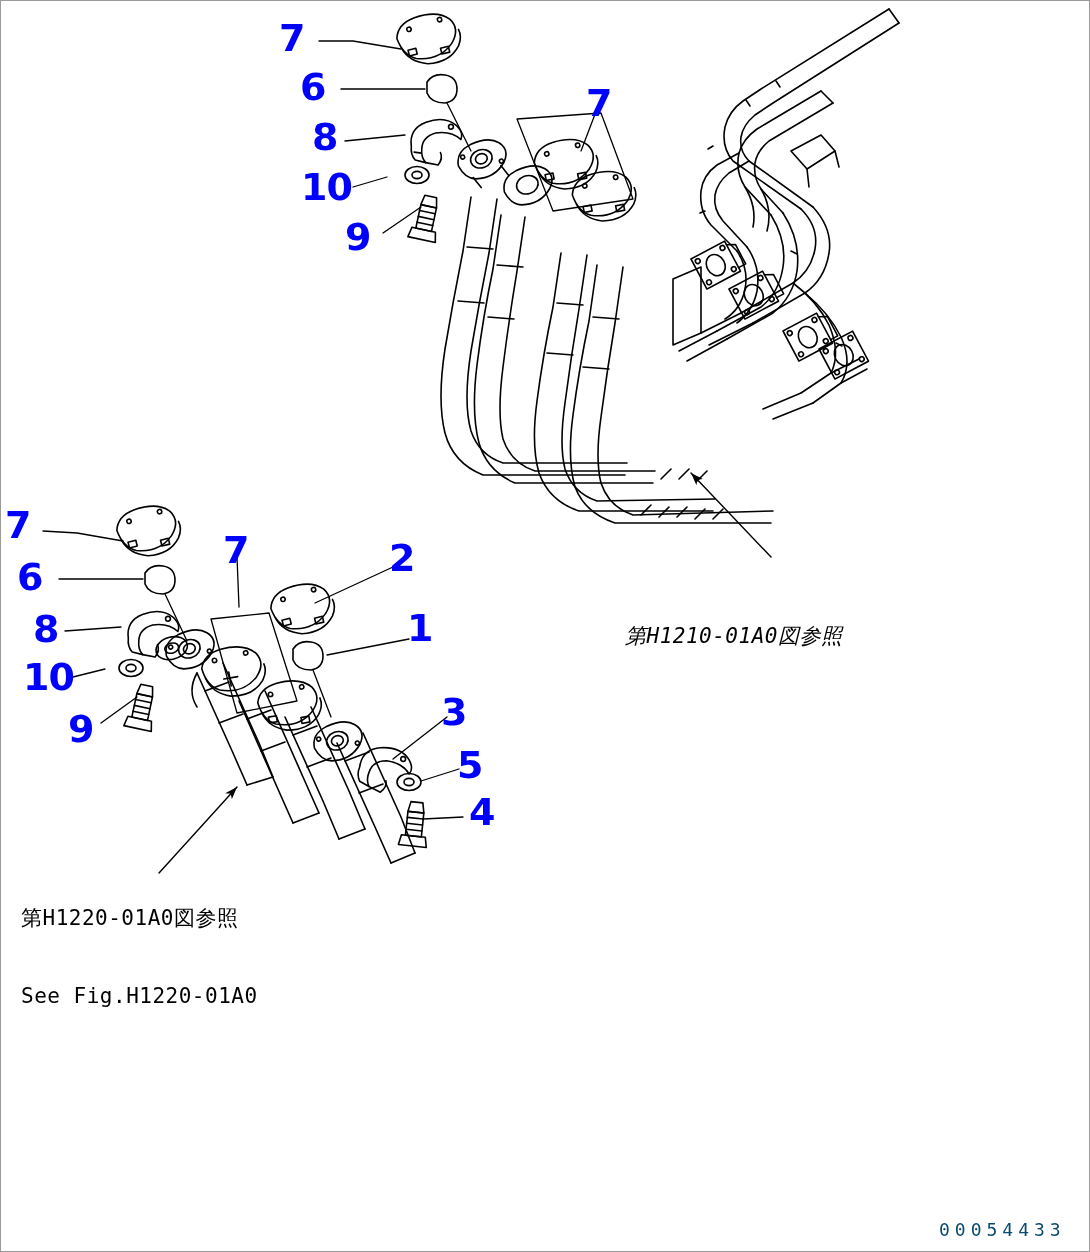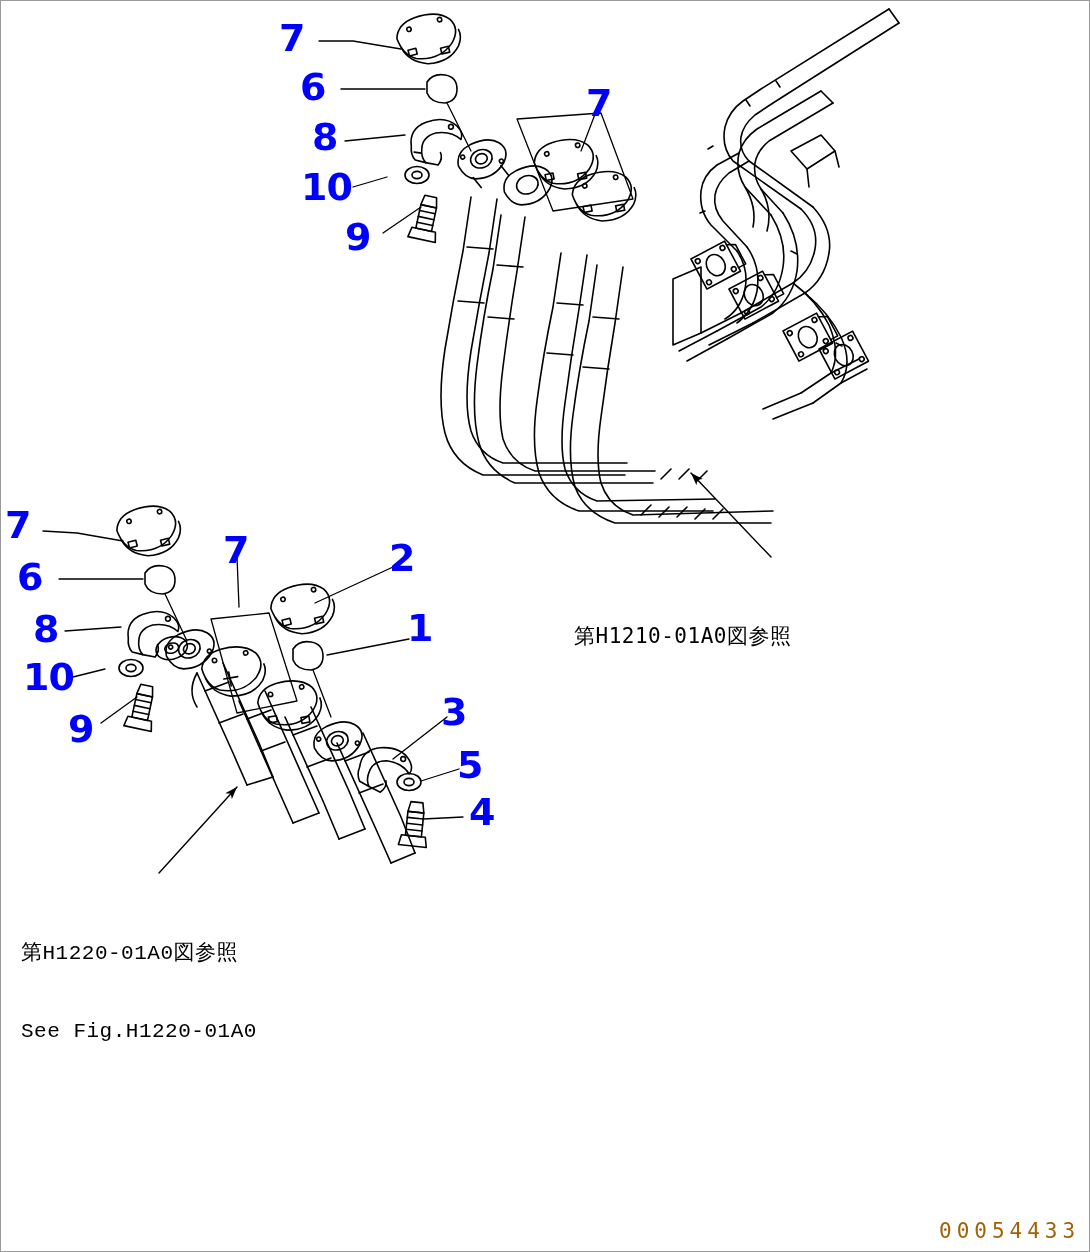--- a/index.html
+++ b/index.html
@@ -40,23 +40,23 @@
     position: absolute;
     color: #000000;
     font-family: "DejaVu Sans Mono", monospace;
     font-size: 21px;
     line-height: 26px;
     white-space: pre;
     letter-spacing: 0.5px;
   }
   .partno {
     position: absolute;
-    color: #a16207;
+    color: #0c4a6e;
     font-family: "DejaVu Sans Mono", monospace;
-    font-size: 21px;
+    font-size: 18px;
     letter-spacing: 5px;
     white-space: pre;
   }
 </style>
 </head>
 <body>
 
 <div id="page">
 
   <svg id="artboard" viewBox="0 0 1090 1252">
@@ -441,24 +441,24 @@
   <div class="callout" style="left:22px; top:657px;">10</div>
   <div class="callout" style="left:67px; top:709px;">9</div>
   <div class="callout" style="left:222px; top:530px;">7</div>
 
   <div class="callout" style="left:388px; top:538px;">2</div>
   <div class="callout" style="left:406px; top:608px;">1</div>
   <div class="callout" style="left:440px; top:692px;">3</div>
   <div class="callout" style="left:456px; top:745px;">5</div>
   <div class="callout" style="left:468px; top:792px;">4</div>
 
-  <div class="refnote" style="left:573px; top:570px;">
+  <div class="refnote" style="left:624px; top:570px;font-style:italic;">
     <div>第H1210-01A0図参照</div>
   </div>
 
-  <div class="refnote" style="left:20px; top:888px;font-family:Liberation Mono, monospace;">
+  <div class="refnote" style="left:20px; top:852px;">
     <div>第H1220-01A0図参照</div>
     <div>See Fig.H1220-01A0</div>
   </div>
 
   <div class="partno" style="left:938px; top:1218px;">00054433</div>
 
 </div>
 
 </body></html>

